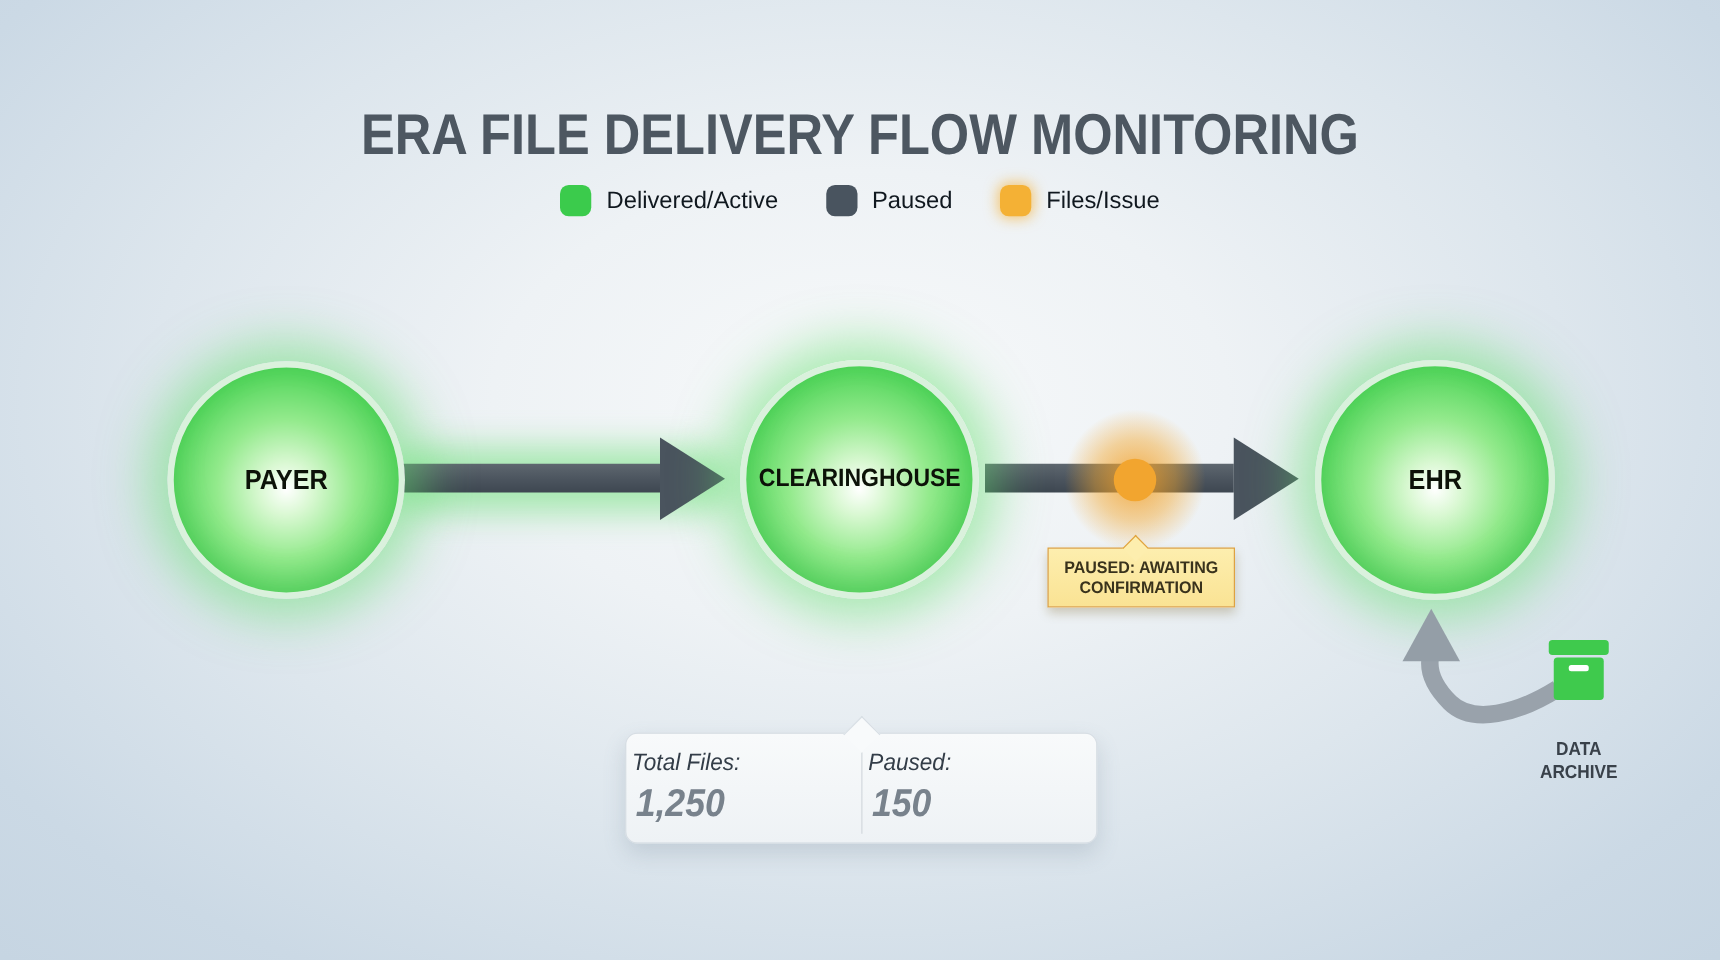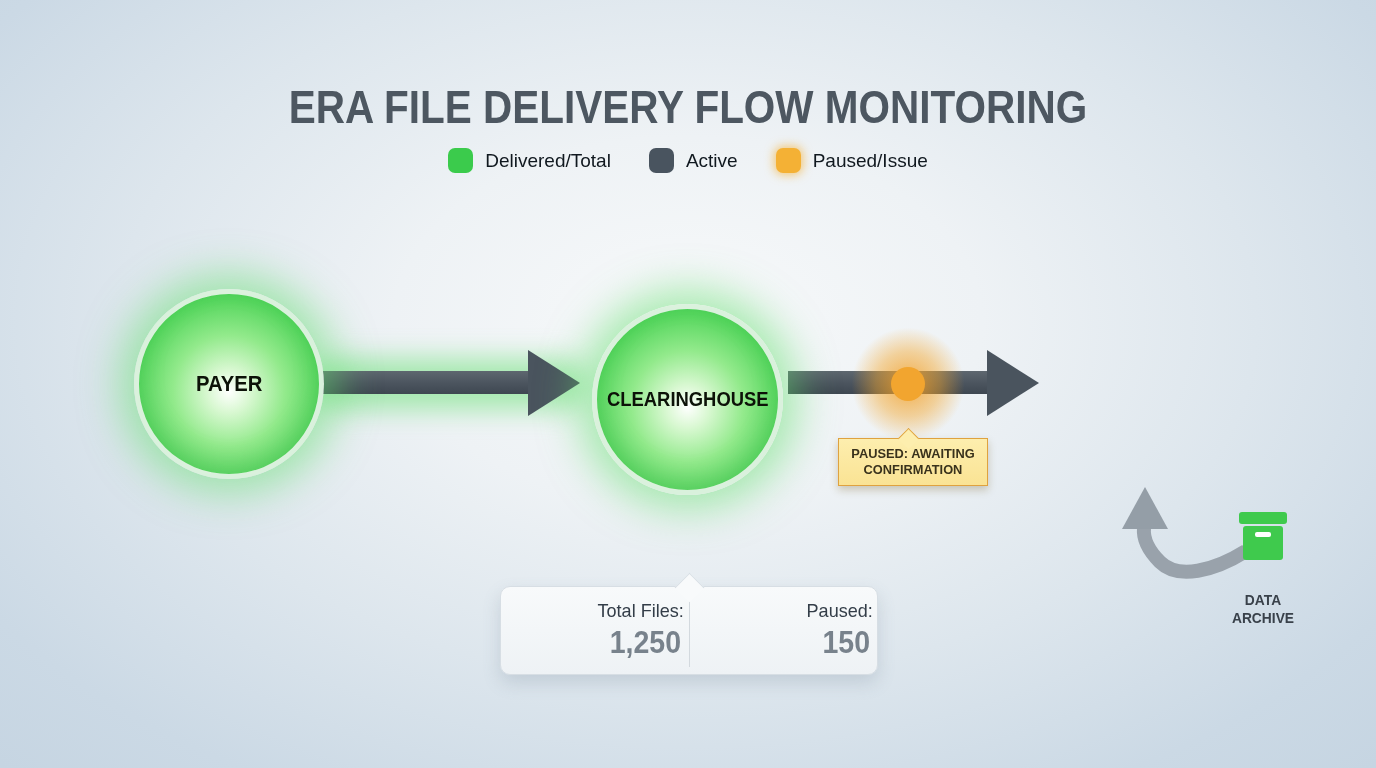--- a/index.html
+++ b/index.html
@@ -41,21 +41,21 @@
       0 0 38px 16px rgba(97,224,109,0.50),
       inset 0 -10px 24px rgba(38,158,58,0.22);
     display: flex; align-items: center; justify-content: center;
   }
   .node-label {
     font-weight: 700; color: #0c1208; letter-spacing: 0px;
     transform: scaleX(0.92); white-space: nowrap;
   }
   #node-payer          { left: 134px; top: 289px; width: 190px; height: 190px; }
   #node-payer .node-label { font-size: 22px; }
-  #node-clearinghouse  { left: 592px; top: 304px; width: 191px; height: 191px; }
+  #node-clearinghouse  { left: 592px; top: 288px; width: 191px; height: 191px; }
   #node-clearinghouse .node-label { font-size: 20px; }
   #node-ehr            { left: 1052px; top: 288px; width: 192px; height: 192px; }
   #node-ehr .node-label { font-size: 22px; }
 
   
   .arrow-shaft {
     position: absolute; height: 23px; top: 371px;
     background: linear-gradient(180deg, #5e676f 0%, #4b545e 55%, #3e4751 100%);
   }
   .arrow-head {
@@ -106,21 +106,21 @@
     box-shadow: 0 8px 18px rgba(90,110,130,0.20);
     display: flex; align-items: center;
   }
   .stats::before {
     content: ""; position: absolute; top: -10px; left: 178px;
     width: 20px; height: 20px; background: #f8fafb;
     border-left: 1px solid #d7dee4; border-top: 1px solid #d7dee4;
     transform: rotate(45deg);
   }
   .stat-cell {
-    flex: 1; text-align: right; padding: 6px 0;
+    flex: 1; text-align: left; padding: 6px 0; font-style: italic;
   }
   .stat-cell + .stat-cell { border-left: 1px solid #d3d9de; }
   .stat-label { font-size: 19px; font-weight: 500; color: #333d48; transform: scaleX(0.95); }
   .stat-value { font-size: 31px; font-weight: 700; color: #78828c; margin-top: 3px; transform: scaleX(0.92); }
 
   
   .archive-icon { position: absolute; left: 1239px; top: 512px; width: 48px; height: 48px; }
   .archive-lid  { position: absolute; left: 0; top: 0; width: 48px; height: 12px; background: #3fca4d; border-radius: 3px; }
   .archive-body { position: absolute; left: 4px; top: 14px; width: 40px; height: 34px; background: #3fca4d; border-radius: 3px; }
   .archive-slot { position: absolute; left: 16px; top: 20px; width: 16px; height: 5px; background: #ffffff; border-radius: 2px; }
@@ -136,29 +136,29 @@
 </head>
 <body>
 
 <div class="stage">
 
   <h1 class="title">ERA FILE DELIVERY FLOW MONITORING</h1>
 
   <div class="legend">
     <div class="legend-item">
       <span class="swatch swatch-green"></span>
-      <span class="legend-label">Delivered/Total</span>
+      <span class="legend-label">Delivered/Active</span>
     </div>
     <div class="legend-item">
       <span class="swatch swatch-gray"></span>
-      <span class="legend-label">Active</span>
+      <span class="legend-label">Paused</span>
     </div>
     <div class="legend-item">
       <span class="swatch swatch-orange"></span>
-      <span class="legend-label">Paused/Issue</span>
+      <span class="legend-label">Files/Issue</span>
     </div>
   </div>
 
   <div id="arrow1-glow"></div>
   <div id="arrow1-shaft" class="arrow-shaft"></div>
   <div id="arrow1-head" class="arrow-head"></div>
 
   <div id="arrow2-shaft" class="arrow-shaft"></div>
   <div id="arrow2-head" class="arrow-head"></div>
   <div id="paused-glow"></div>
@@ -168,20 +168,23 @@
     <div class="tooltip-line">PAUSED: AWAITING</div>
     <div class="tooltip-line">CONFIRMATION</div>
   </div>
 
   <div id="node-payer" class="node">
     <span class="node-label">PAYER</span>
   </div>
   <div id="node-clearinghouse" class="node">
     <span class="node-label">CLEARINGHOUSE</span>
   </div>
+  <div id="node-ehr" class="node">
+    <span class="node-label">EHR</span>
+  </div>
 
   <div class="stats">
     <div class="stat-cell">
       <div class="stat-label">Total Files:</div>
       <div class="stat-value">1,250</div>
     </div>
     <div class="stat-cell">
       <div class="stat-label">Paused:</div>
       <div class="stat-value">150</div>
     </div>

